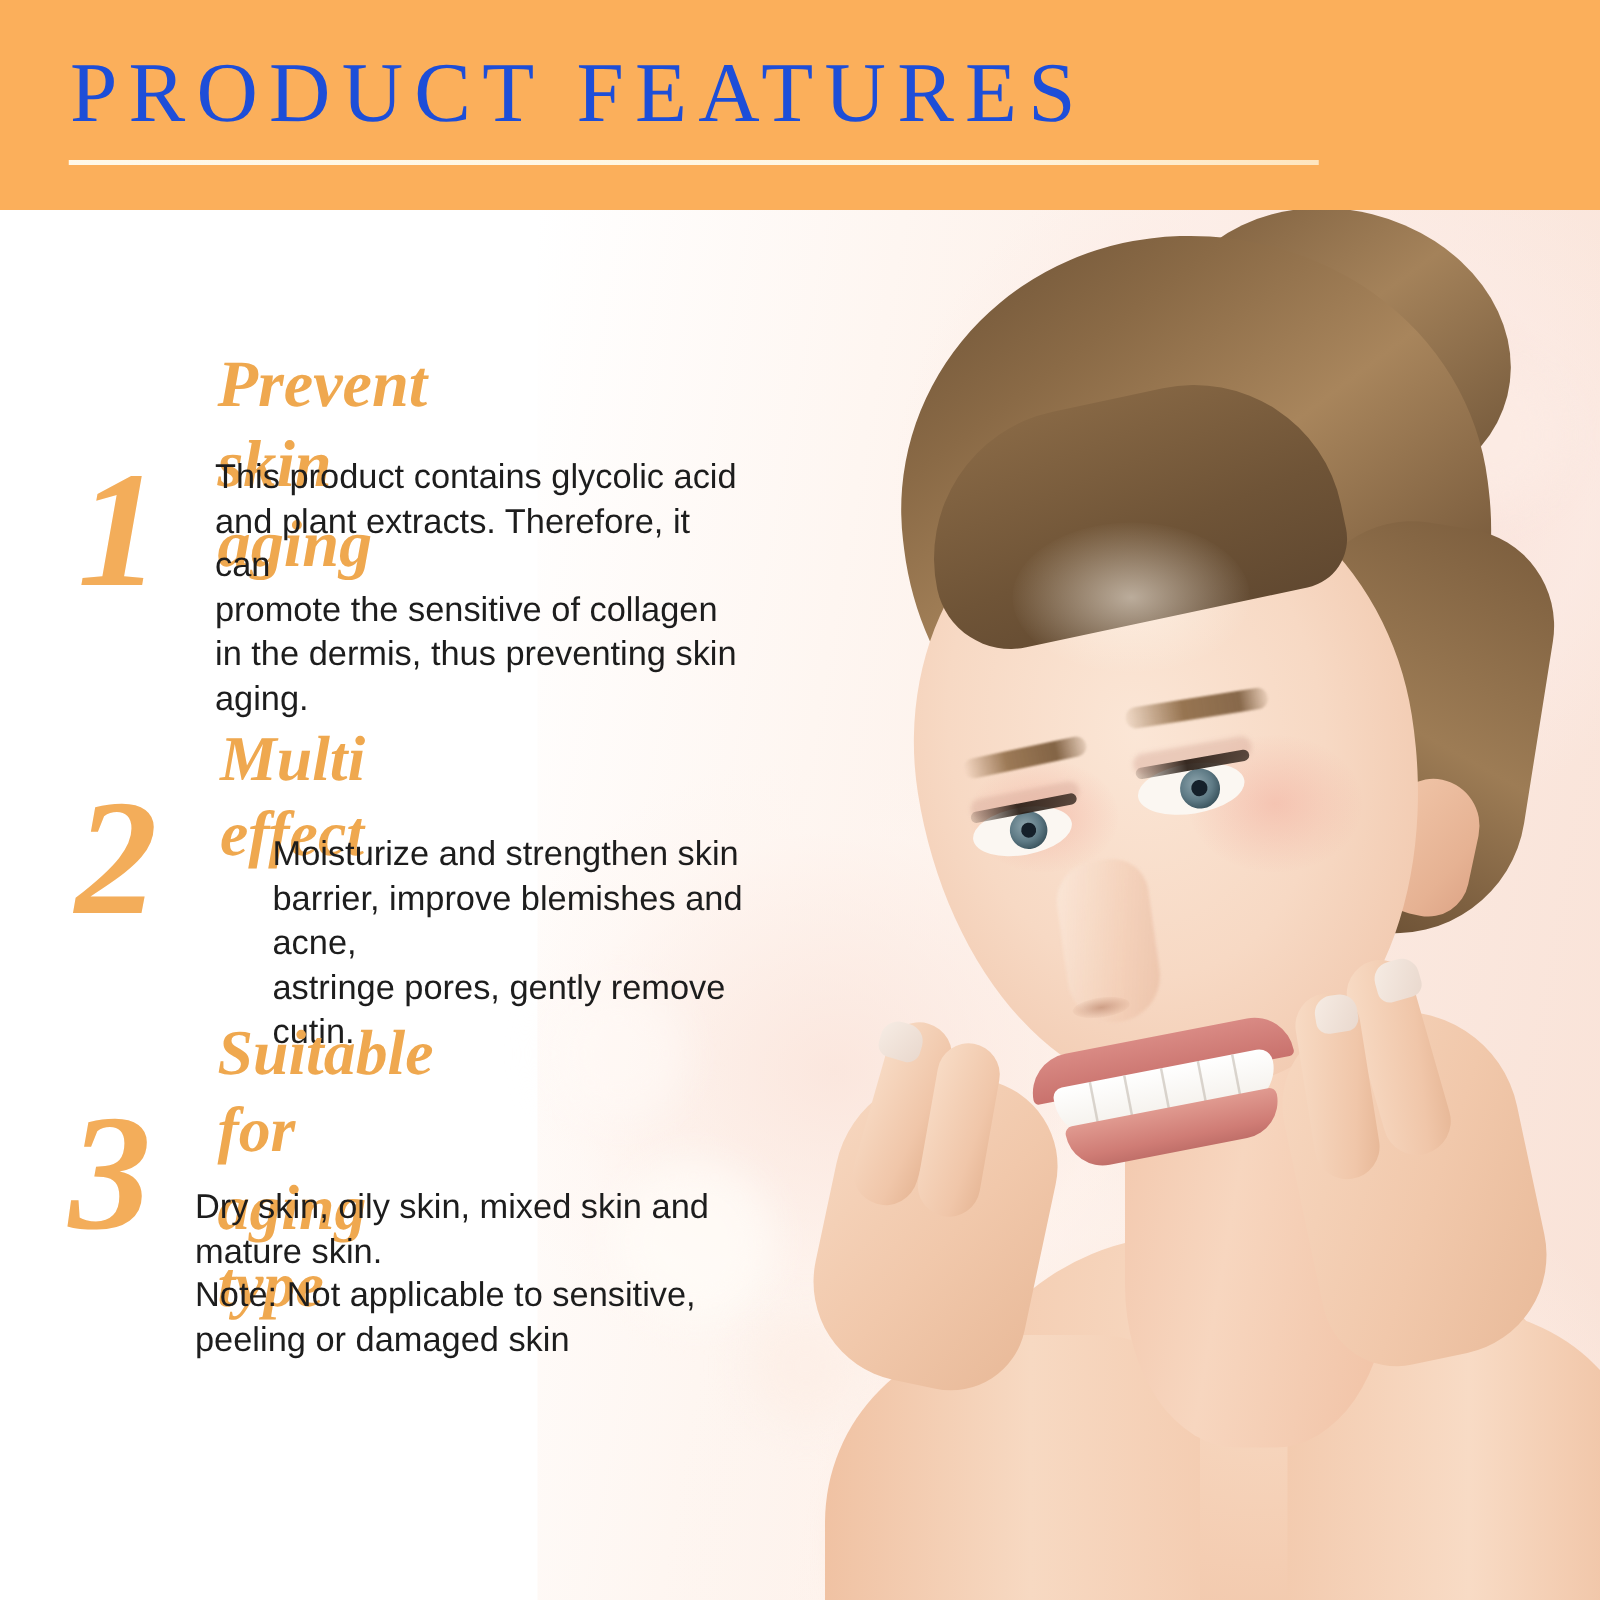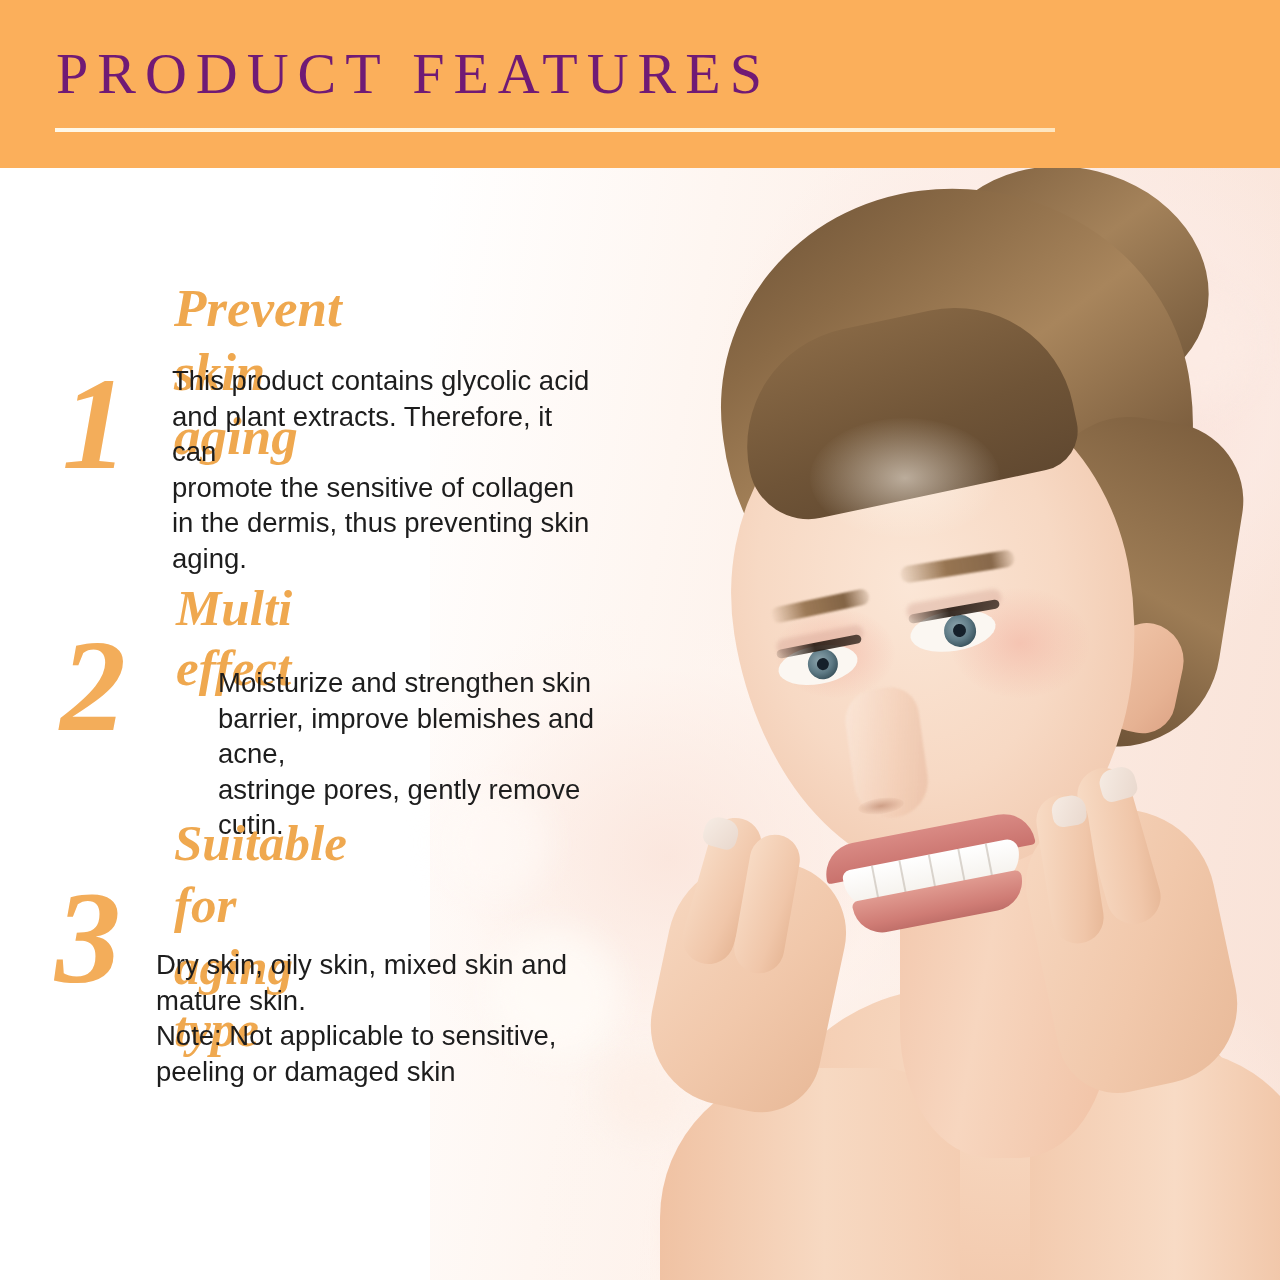--- a/index.html
+++ b/index.html
@@ -53,24 +53,24 @@
     top: 0;
     width: 1280px;
     height: 168px;
     background: #fbaf5b;
   }
   .banner-title {
     position: absolute;
     left: 56px;
     top: 26px;
     font-family: "Liberation Serif", "DejaVu Serif", serif;
-    font-size: 58px;
+    font-size: 68px;
     line-height: 96px;
     letter-spacing: 9px;
-    color: #701a75;
+    color: #1d4ed8;
     white-space: nowrap;
   }
   .banner-rule {
     position: absolute;
     left: 55px;
     top: 128px;
     width: 1000px;
     height: 4px;
     background: linear-gradient(90deg, rgba(255,252,240,0.95) 0%, rgba(255,250,232,0.95) 70%, rgba(255,248,225,0.75) 100%);
   }

